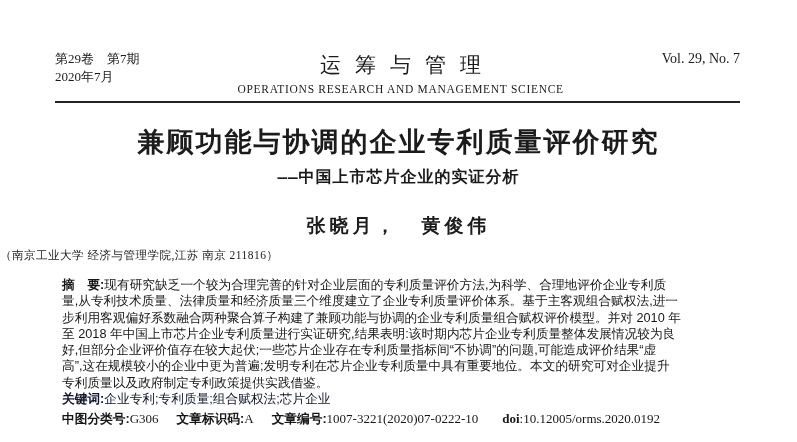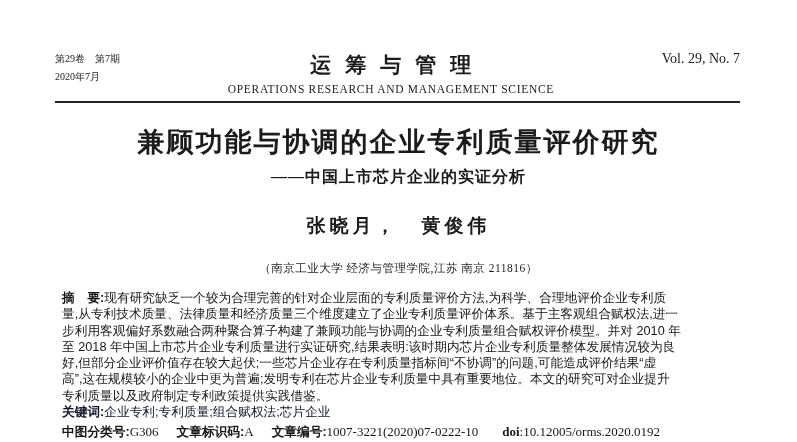--- a/index.html
+++ b/index.html
@@ -12,48 +12,48 @@
   }
   .page { position: relative; width: 797px; height: 442px; background: #fff; }
 
   
   .masthead {
     display: flex; justify-content: space-between; align-items: flex-start;
     margin: 50px 57px 0 55px;
     padding-bottom: 6px;
     border-bottom: 2px solid #232323;
   }
-  .mast-col-left  { font-size: 10px; line-height: 17.5px; white-space: nowrap; }
+  .mast-col-left  { font-size: 13px; line-height: 17.5px; white-space: nowrap; }
   .mast-col-right { font-size: 14px; line-height: 17.5px; white-space: nowrap; text-align: right; }
   .mast-col-center { flex: 1; text-align: center; padding-top: 1px; }
   .journal-cn {
-    font-size: 21px; font-weight: bold; letter-spacing: 14px; margin-left: 14px;
+    font-size: 21px; font-weight: normal; letter-spacing: 14px; margin-left: 14px;
     white-space: nowrap;
   }
   .journal-en {
     font-size: 11.5px; letter-spacing: 0.7px; margin-top: 4px; white-space: nowrap;
   }
 
   
   .title {
     margin-top: 21px; text-align: center;
     font-family: "Liberation Sans", "DejaVu Sans", sans-serif;
     font-weight: bold; font-size: 27px; letter-spacing: 2px; white-space: nowrap;
   }
   .subtitle {
     margin-top: 7px; text-align: center;
-    font-family: Liberation Serif, serif;
+    font-family: Liberation Mono, monospace;
     font-weight: bold; font-size: 16px; letter-spacing: 1px; white-space: nowrap;
   }
   .authors {
     margin-top: 25px; text-align: center;
     font-size: 19px; font-weight: 600; letter-spacing: 4px; white-space: nowrap;
   }
   .affiliation {
-    margin-top: 22px; text-align: center;
+    margin-top: 9px; text-align: left;
     font-size: 11.5px; letter-spacing: 0.5px; white-space: nowrap;
   }
 
   
   .abstract {
     margin: 14px 58px 0 62px;
     font-family: "Liberation Sans", "DejaVu Sans", sans-serif;
   }
   .abs-line { font-size: 12.7px; line-height: 16.3px; white-space: nowrap; color: #171717; }
   .abs-label { font-weight: bold; }

